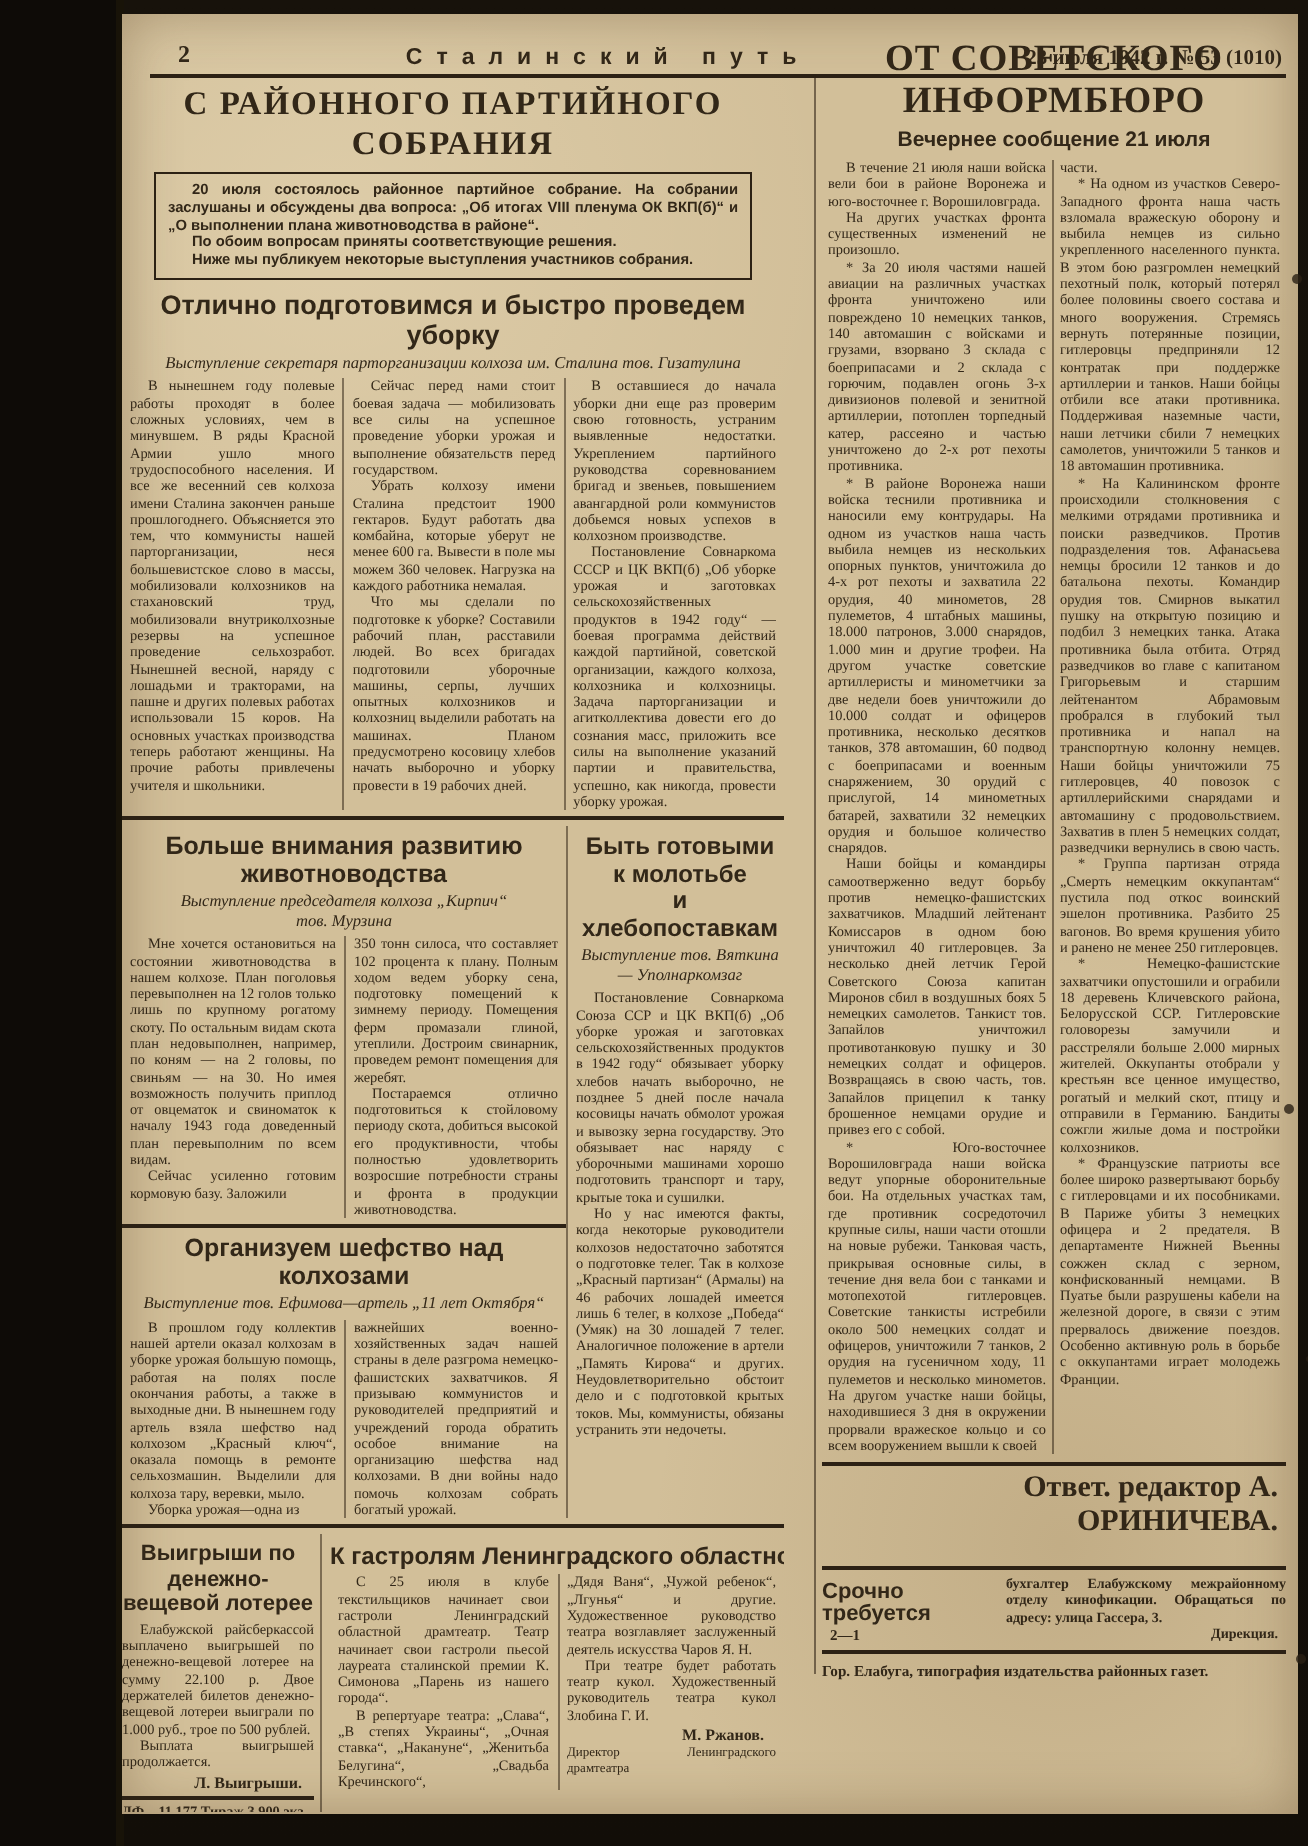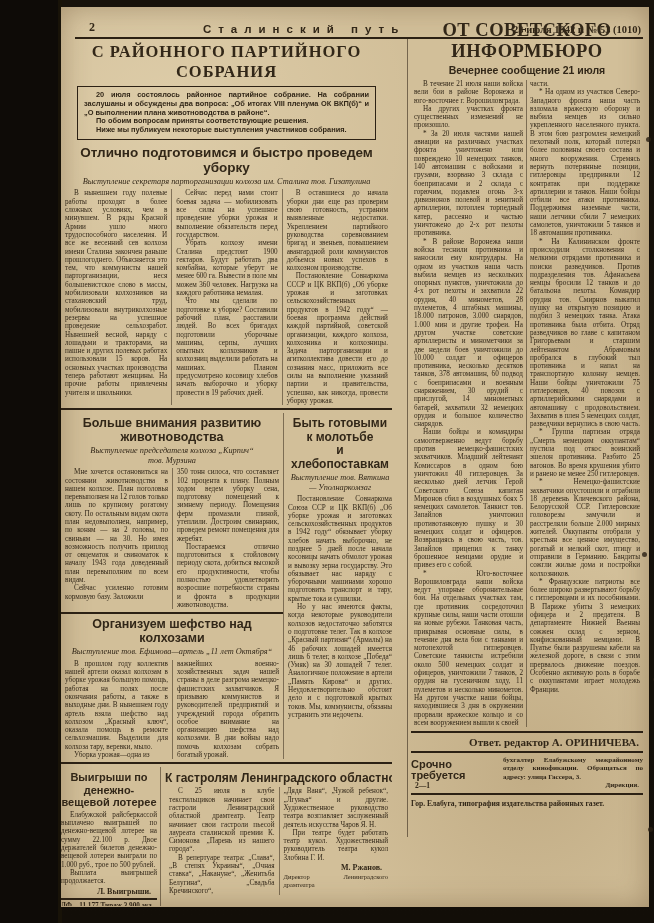--- a/index.html
+++ b/index.html
@@ -63,22 +63,22 @@
   .sig{font-weight:bold;text-align:right;font-size:8px;margin-top:2px;padding-right:6px;}
   .sig-title{font-size:6.5px;line-height:7.5px;margin-top:1px;}
   .imprint{font-weight:bold;font-size:7.2px;margin-top:2px;padding:2px 0;border-top:2px solid #2c2114;}
 
   
   .right-region{position:absolute;left:350px;top:11px;width:232px;height:874px;overflow:hidden;}
   .h-inform{font-size:18.5px;font-weight:bold;text-align:center;letter-spacing:.5px;margin:2px 0 2px;}
   .h-evening{font-size:10.5px;font-weight:bold;text-align:center;margin:0 0 4px;font-family:"Liberation Sans",sans-serif;}
   .inform-cols{display:flex;}
   .inform-cols .col{width:50%;box-sizing:border-box;padding:0 3px;}
-  .editor-line{border-top:2px solid #2c2114;margin-top:4px;padding:3px 4px 3px 0;
-    font-weight:bold;font-size:11px;text-align:right;}
+  .editor-line{border-top:2px solid #2c2114;margin-top:4px;padding:3px 4px 13px 0;
+    font-weight:bold;font-size:15px;text-align:right;}
   .urgent{border-top:2px solid #2c2114;border-bottom:2px solid #2c2114;display:flex;padding:3px 0 3px;align-items:flex-start;}
   .urgent-label{width:92px;flex:none;padding-top:3px;}
   .urgent-label .lbl{font-family:"Liberation Sans",sans-serif;font-weight:bold;font-size:11px;line-height:11px;}
   .urgent-label .code{font-size:7.5px;font-weight:bold;padding-left:4px;}
   .urgent-body{flex:1;font-weight:bold;font-size:7px;line-height:8.2px;text-align:justify;}
   .urgent-signoff{text-align:right;font-weight:bold;font-size:7px;padding-right:4px;}
   .print-footer{font-weight:bold;font-size:7.6px;margin-top:4px;}
 </style>
 </head>
 <body>

